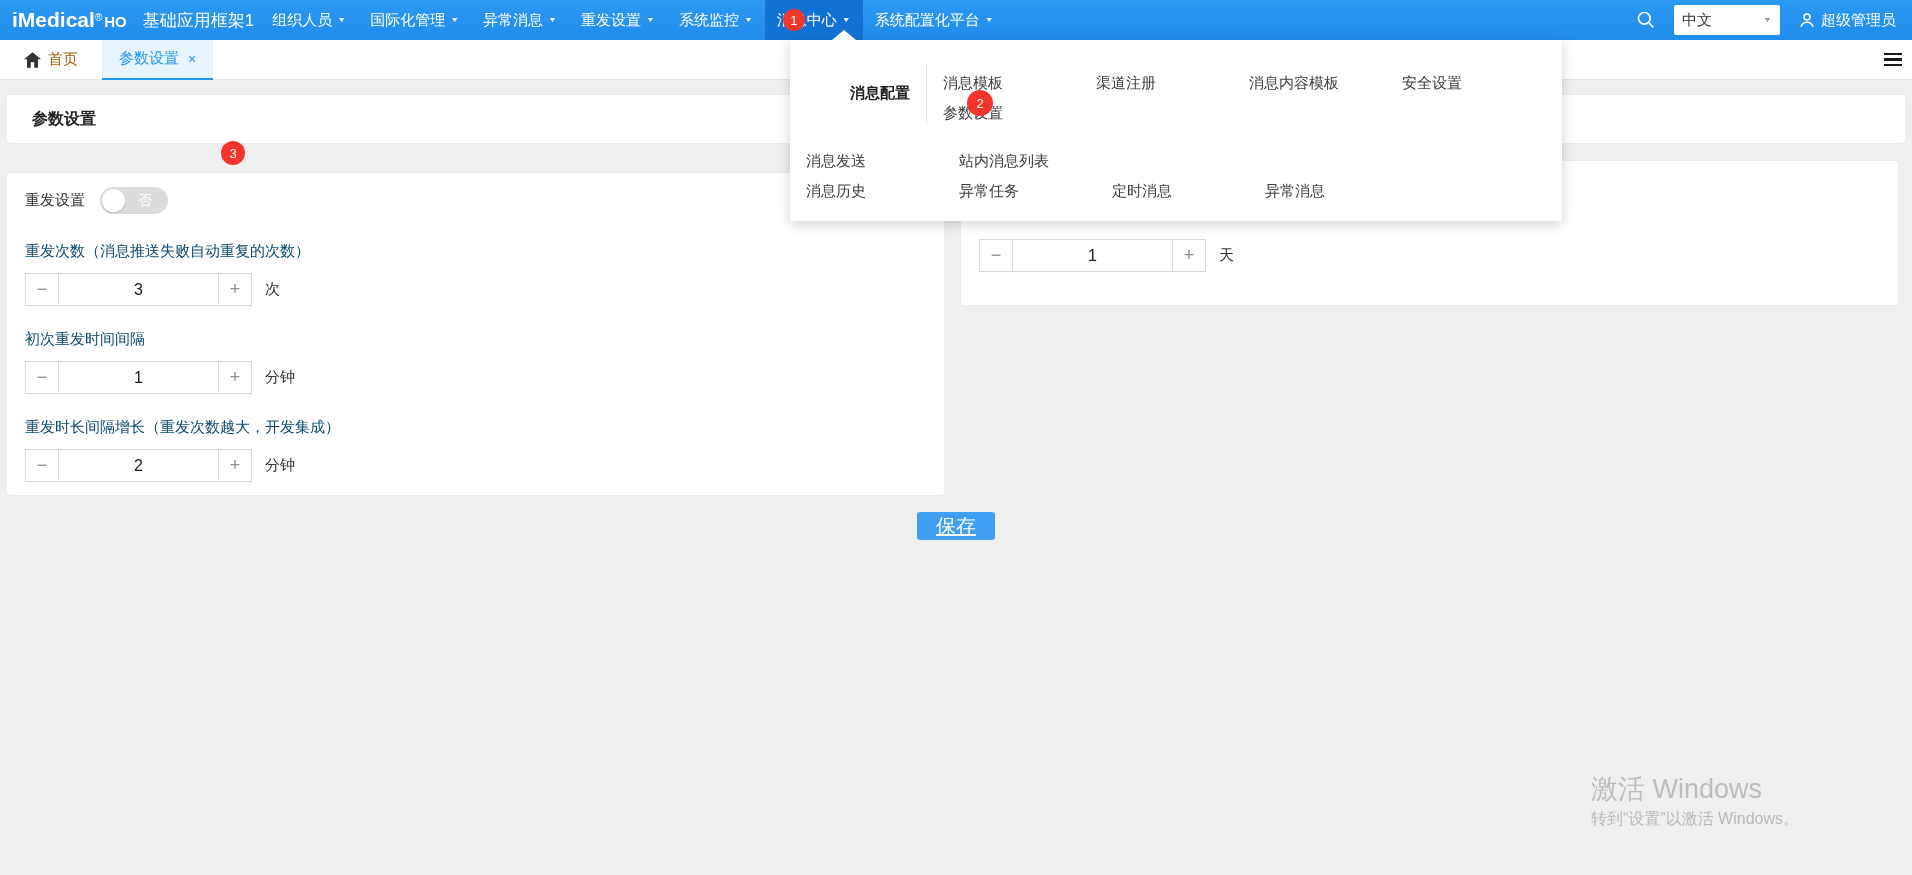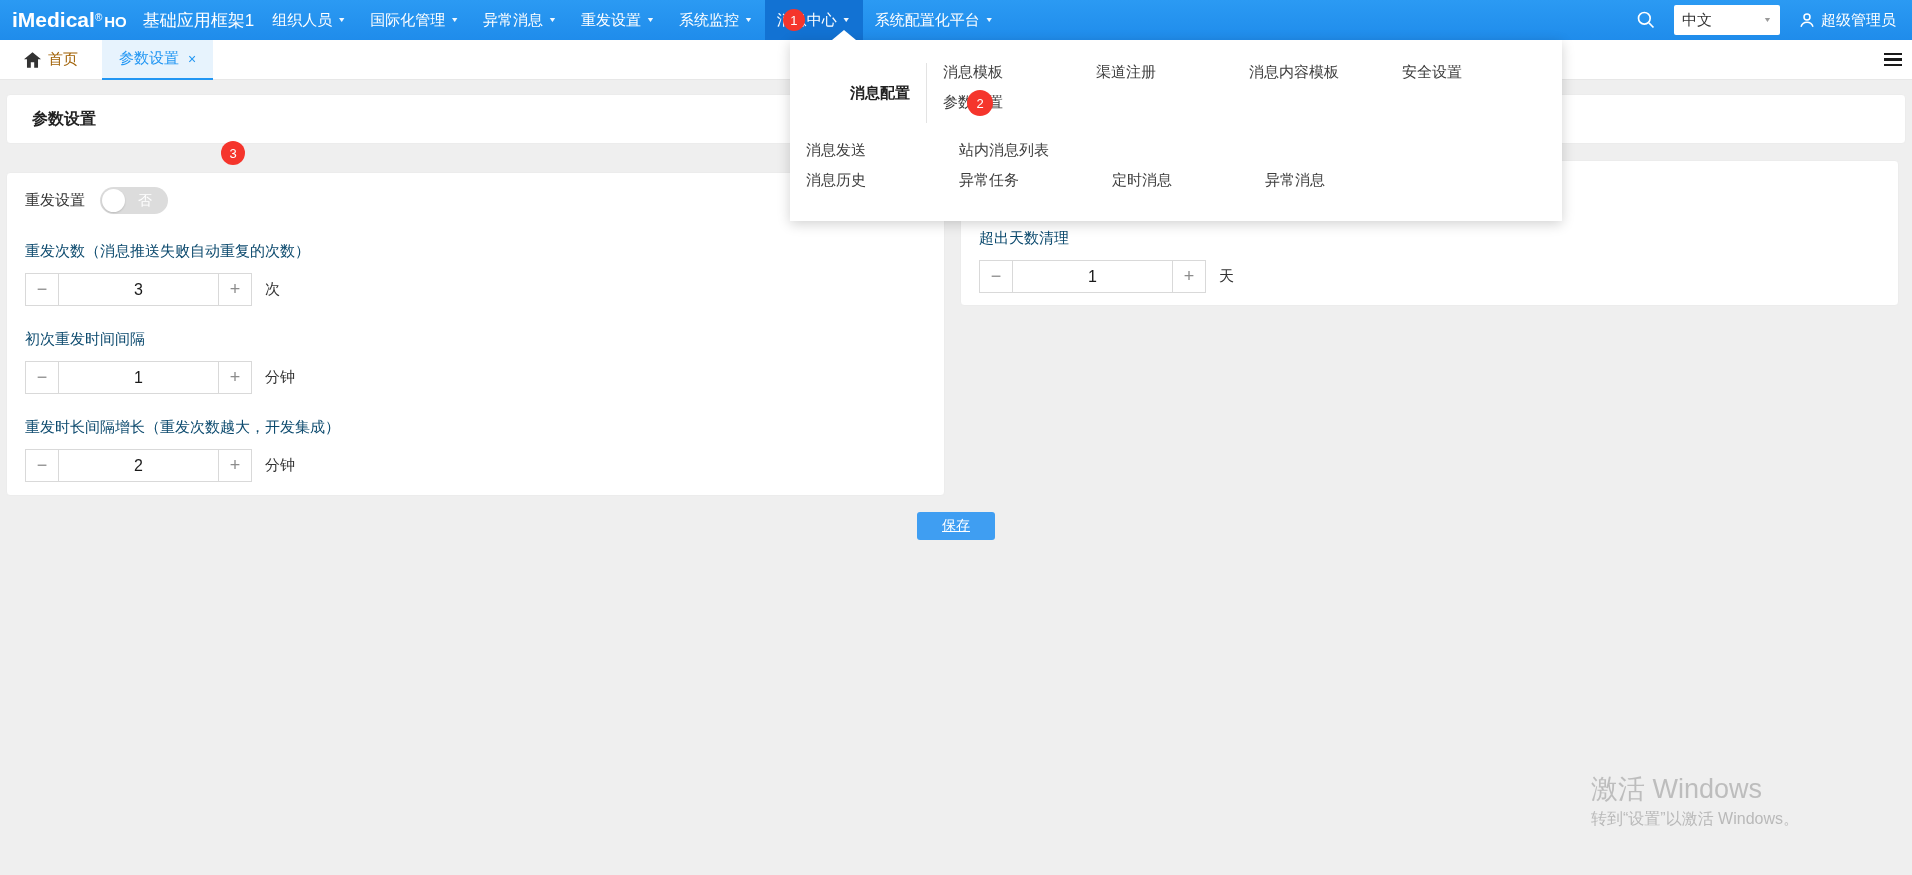--- a/index.html
+++ b/index.html
@@ -37,21 +37,21 @@
   .hamburger { margin-left:auto; margin-right:10px; width:18px; display:flex; flex-direction:column; gap:3px; cursor:pointer; }
   .hamburger div { height:2.5px; background:#1a1a1a; }
 
   
   .dropdown { position:absolute; left:790px; top:40px; width:772px; height:181px; background:#fff; box-shadow:0 3px 12px rgba(0,0,0,.18); z-index:50; padding-top:23px; }
   .dd-caret { position:absolute; top:-10px; left:42px; width:0; height:0; border-left:12px solid transparent; border-right:12px solid transparent; border-bottom:10px solid #fff; }
   .dd-section { display:flex; }
   .dd-section + .dd-section { margin-top:18px; }
   .dd-title { width:137px; padding-left:60px; border-right:1px solid #e3e3e3; display:flex; align-items:center; font-size:15px; font-weight:bold; color:#222; }
   .dd-items { flex:1; padding-left:16px; position:relative; }
-  .dd-row { display:flex; height:30px; align-items:flex-start; }
+  .dd-row { display:flex; height:30px; align-items:flex-end; }
   .dd-item { width:153px; font-size:15px; color:#3d3d3d; cursor:pointer; white-space:nowrap; }
 
   
   .content { position:relative; height:795px; }
   .panel { position:absolute; background:#fff; border:1px solid #ececec; border-radius:4px; }
   .title-panel { left:6px; top:14px; width:1900px; height:50px; display:flex; align-items:center; padding-left:25px; font-size:16px; font-weight:bold; color:#222; }
   .left-panel { left:6px; top:92px; width:939px; height:324px; padding:14px 0 0 18px; }
   .right-panel { left:960px; top:80px; width:939px; height:146px; padding:66px 0 0 18px; }
 
   .toggle-row { display:flex; align-items:center; height:27px; }
@@ -64,21 +64,21 @@
   .field-label.first { margin-top:26px; }
   .right-panel .field-label { margin-top:0; }
   .stepper-row { display:flex; align-items:center; margin-top:12px; }
   .stepper { display:flex; height:33px; border:1px solid #d9d9d9; background:#fff; }
   .step-btn { width:33px; display:flex; align-items:center; justify-content:center; font-size:18px; color:#8c8c8c; cursor:pointer; background:#fff; }
   .step-btn.minus { border-right:1px solid #d9d9d9; }
   .step-btn.plus { border-left:1px solid #d9d9d9; }
   .step-value { width:159px; display:flex; align-items:center; justify-content:center; font-size:16px; color:#1a1a1a; }
   .unit { font-size:15px; margin-left:13px; }
 
-  .save-btn { position:absolute; top:432px; left:50%; margin-left:-39px; width:78px; height:28px; background:#3f9ef2; color:#fff; font-size:14px; border:none; border-radius:3px; display:flex; align-items:center; justify-content:center; cursor:pointer;text-decoration:underline; }
+  .save-btn { position:absolute; top:432px; left:50%; margin-left:-39px; width:78px; height:28px; background:#3f9ef2; color:#fff; font-size:20px; border:none; border-radius:3px; display:flex; align-items:center; justify-content:center; cursor:pointer;text-decoration:underline; }
 
   .watermark { position:absolute; left:1591px; top:692px; color:#bdbdbd; }
   .wm-title { font-size:27px; line-height:34px; }
   .wm-sub { font-size:16px; margin-top:3px; color:#b9b9b9; }
 </style>
 </head>
 <body>
 
 <div class="navbar">
   <div class="logo">
@@ -235,21 +235,20 @@
       <div class="stepper">
         <div class="step-btn minus">−</div>
         <div class="step-value">2</div>
         <div class="step-btn plus">+</div>
       </div>
       <span class="unit">分钟</span>
     </div>
   </div>
 
   <div class="panel right-panel">
-    <div class="field-label">超出天数清理</div>
     <div class="stepper-row">
       <div class="stepper">
         <div class="step-btn minus">−</div>
         <div class="step-value">1</div>
         <div class="step-btn plus">+</div>
       </div>
       <span class="unit">天</span>
     </div>
   </div>
 

